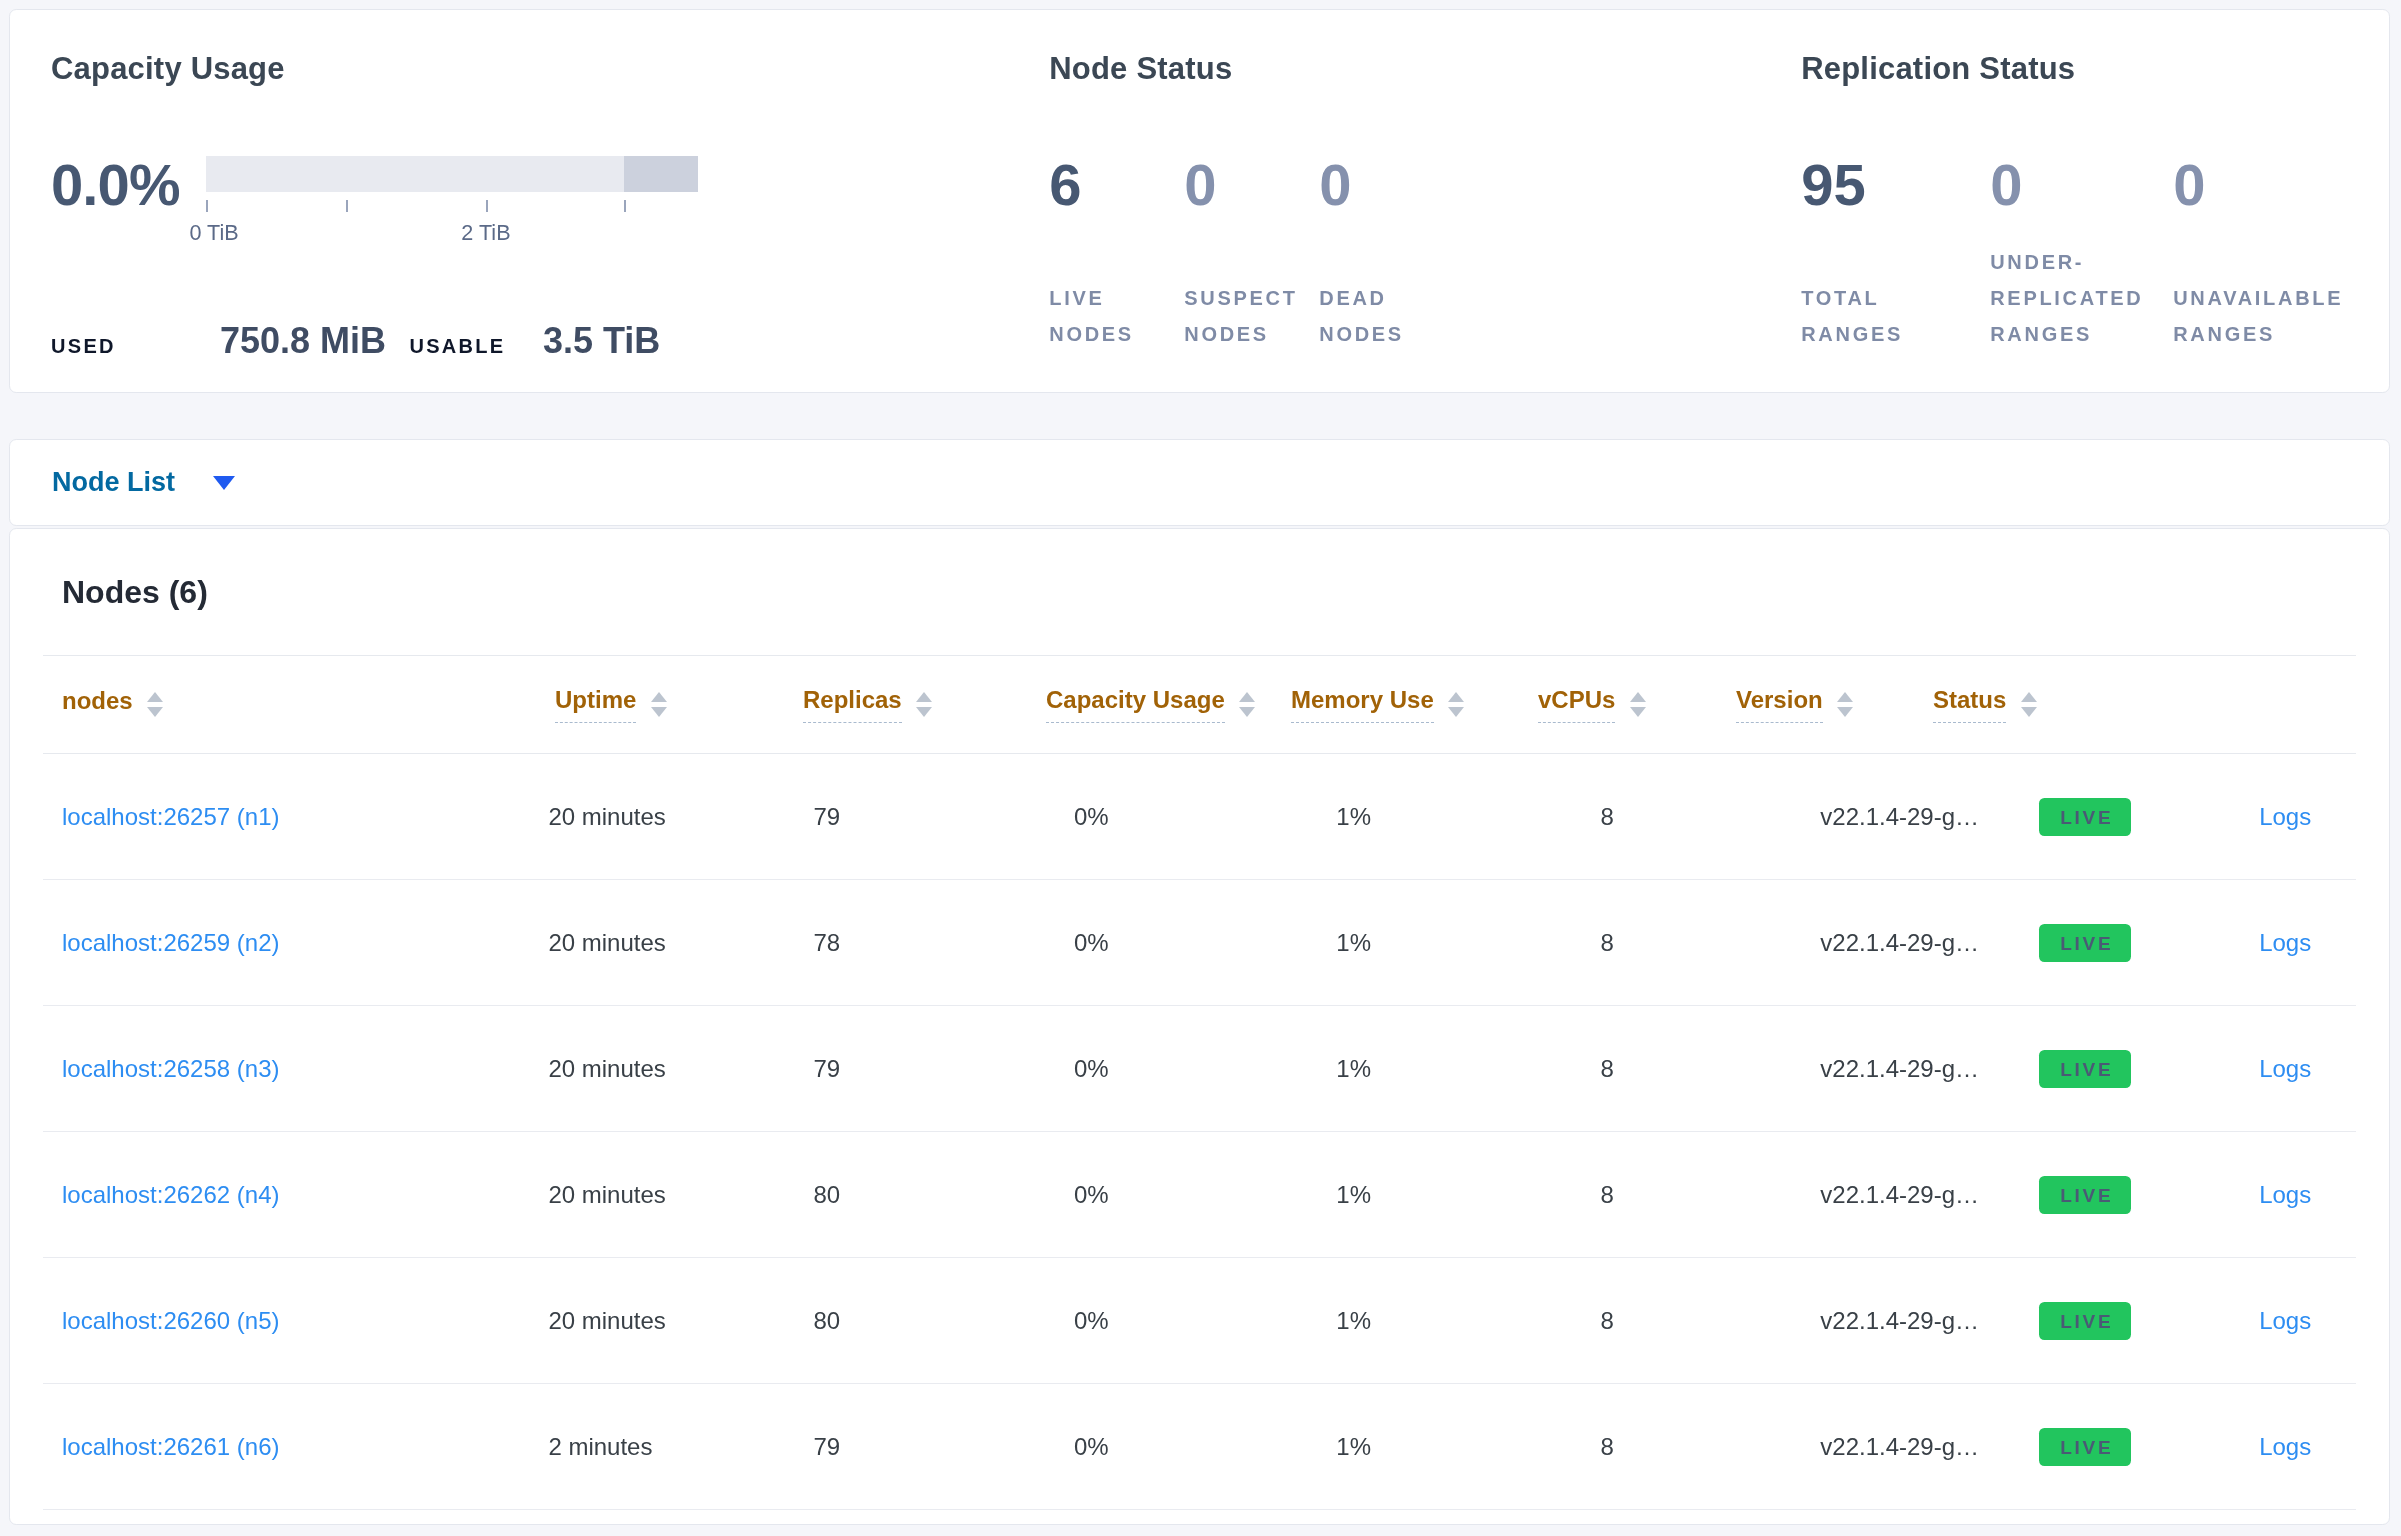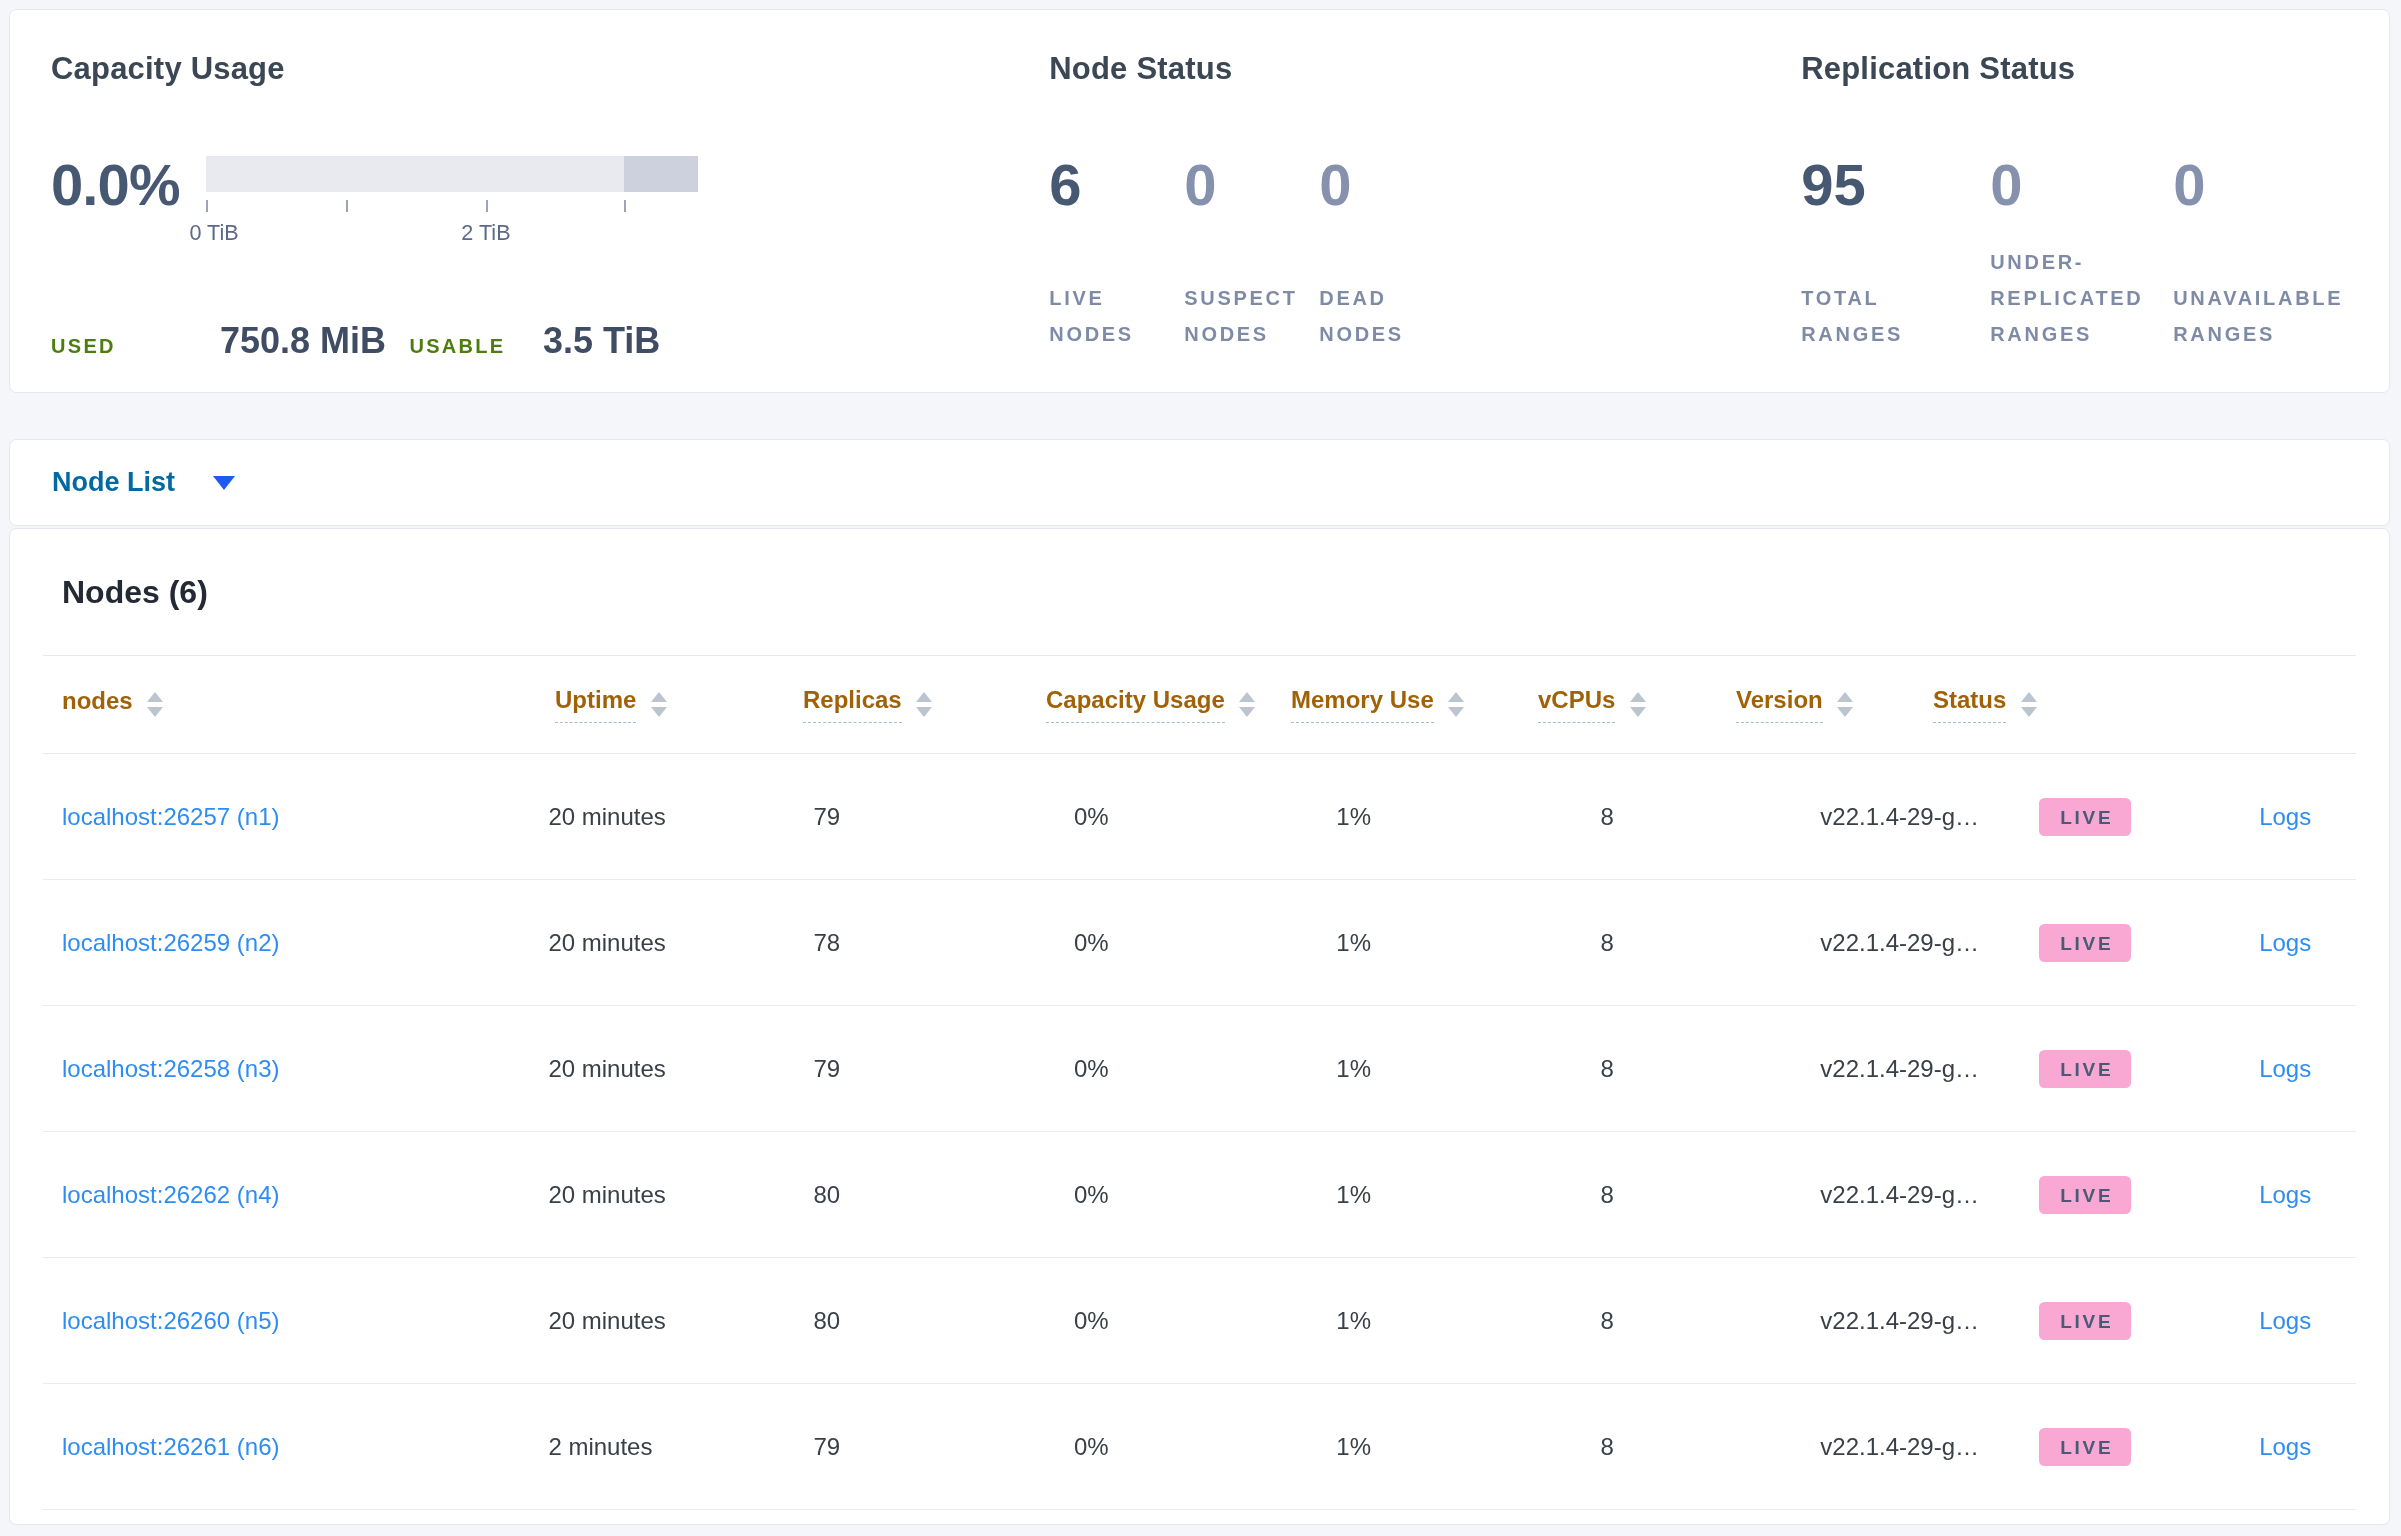--- a/index.html
+++ b/index.html
@@ -31,21 +31,21 @@
   .cap-bar-wrap { width:492px; position:relative; padding-top:3.6px; }
   .cap-bar { height:36px; display:flex; width:100%; }
   .cap-bar .seg-track { background:#e8eaf0; height:100%; }
   .cap-bar .seg-tail  { background:#ccd1dd; height:100%; }
   .cap-ticks { position:relative; height:18px; margin-top:5.4px; }
   .cap-tick { position:absolute; top:2.7px; width:1.8px; height:12.6px; background:#9aa5bc; }
   .cap-tick.t0 { left:0; } .cap-tick.t1 { left:28.4%; } .cap-tick.t2 { left:56.9%; } .cap-tick.t3 { left:85%; }
   .cap-tick-label { position:absolute; top:23.4px; font-size:21.6px; color:#5b6a88; transform:translateX(-50%); white-space:nowrap; }
   .cap-tick-label.l0 { left:8px; } .cap-tick-label.l2 { left:56.9%; }
   .cap-stats { display:flex; align-items:baseline; margin-top:78px; }
-  .cap-small-label { font-size:20px; font-weight:600; letter-spacing:2.3px; color:#4d7c0f; }
+  .cap-small-label { font-size:20px; font-weight:600; letter-spacing:2.3px; color:#0f172a; }
   .cap-big-value { font-size:36px; font-weight:600; color:#3f4c63; }
   .cap-stats .cap-small-label:first-child { width:155px; }
   .cap-stats .cap-big-value { margin-right:0;margin-left:14px; }
   .cap-stats .gap { width:23.4px; }
 
   .stat-row { display:flex; margin-top:65px; height:200px; }
   .stat { display:flex; flex-direction:column; height:100%; }
   .stat-value { font-size:58px; font-weight:600; line-height:65px; color:#8591ad; }
   .stat:first-child .stat-value { color:#475872; }
   .stat-label { margin-top:auto; font-size:20px; font-weight:600; letter-spacing:2.7px; color:#7f8ba6; line-height:36px; }
@@ -78,21 +78,21 @@
   .c-version { width:197px; } .c-status { width:198px; } .c-logs { flex:1; text-align:right; }
 
   .th { display:flex; align-items:center; cursor:pointer; }
   .th-label { font-size:24px; font-weight:600; color:#a16207; padding-bottom:7.2px; }
   .th-label.tip { border-bottom:1.8px dashed #a9bace; }
   .sort-icon { display:inline-flex; flex-direction:column; margin-left:14.4px; row-gap:4.5px; }
   .sort-icon .up { width:0; height:0; border-left:8px solid transparent; border-right:8px solid transparent; border-bottom:10px solid #bcc4cf; }
   .sort-icon .dn { width:0; height:0; border-left:8px solid transparent; border-right:8px solid transparent; border-top:10px solid #bcc4cf; }
 
   a.link { color:#2d8df2; text-decoration:none; cursor:pointer; }
-  .status-badge { display:inline-block; background:#f9a8d4; color:#4a5a75;
+  .status-badge { display:inline-block; background:#22c55e; color:#4a5a75;
     font-size:19px; font-weight:700; letter-spacing:2.7px;
     padding:10px 18px 9px 21px; border-radius:5.4px; line-height:1; }
 </style>
 </head>
 <body>
 
 <div class="page">
 
   <section class="card summary-card">
 

